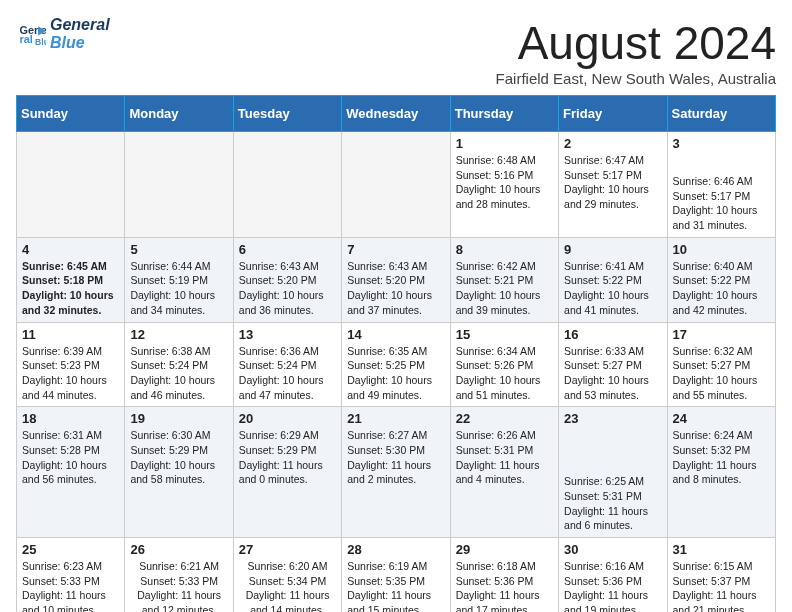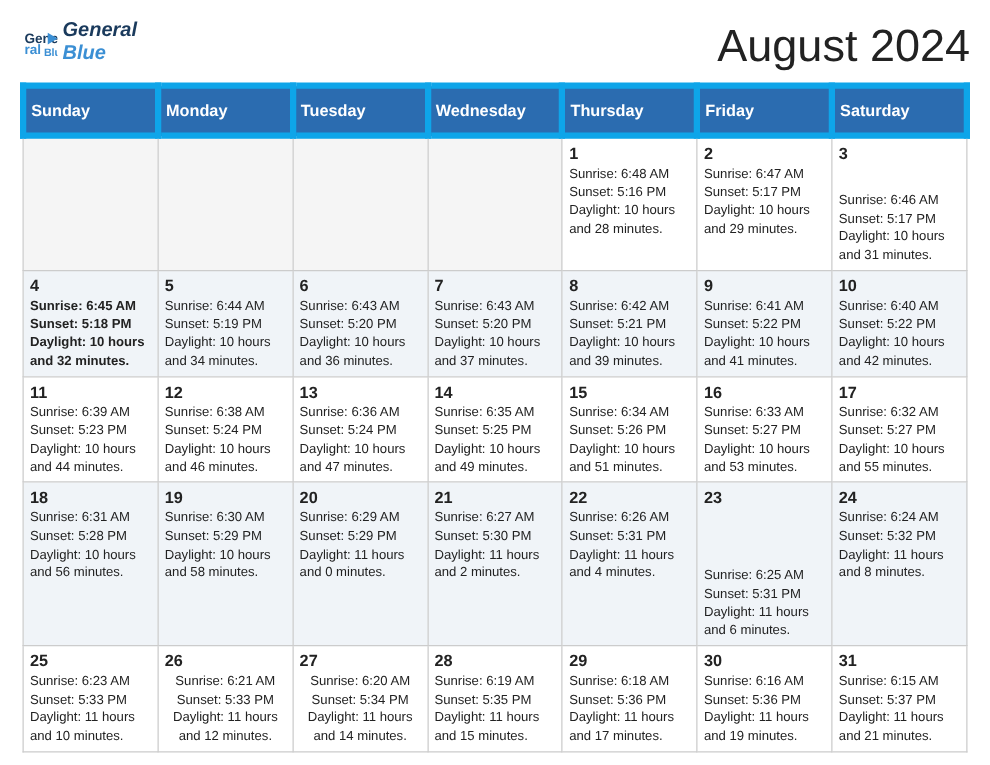--- a/index.html
+++ b/index.html
@@ -22,41 +22,41 @@
     }
     .logo-icon {
       width: 28px;
       height: 28px;
       margin-left: 2px;
     }
     .title-block {
       text-align: right;
     }
     .month-year {
-      font-size: 36px;
+      font-size: 46px;
       font-weight: normal;
       color: #222;
     }
     .location {
       font-size: 15px;
       color: #444;
     }
     .calendar {
       width: 100%;
       border-collapse: collapse;
       margin-top: 6px;
     }
     .calendar th {
       background: #2b6cb0;
       color: #fff;
       font-size: 13px;
       font-weight: bold;
       padding: 10px 4px;
       text-align: left;
-      border: 5px solid #0ea5e9;
+      border: 1px solid #0ea5e9;
     }
     .calendar td {
       border: 1px solid #ccc;
       vertical-align: top;
       padding: 4px 5px;
       font-size: 11px;
       color: #222;
       background: #fff;
       width: calc(100% / 7);
       min-height: 80px;
@@ -97,20 +97,21 @@
       <div style="font-size:16px;font-weight:bold;color:#1a3a5c;line-height:1.1;">
         <span>General</span>
       </div>
       <div style="font-size:16px;font-weight:bold;color:#3b8fd4;line-height:1.1;">
         <span>Blue</span>
       </div>
     </div>
   </div>
   <div class="title-block">
     <div class="month-year">August 2024</div>
+    <div class="location">Fairfield East, New South Wales, Australia</div>
   </div>
 </div>
 
 <table class="calendar">
   <thead>
     <tr>
     <th>Sunday</th>
         <th>Monday</th>
         <th>Tuesday</th>
         <th>Wednesday</th>

